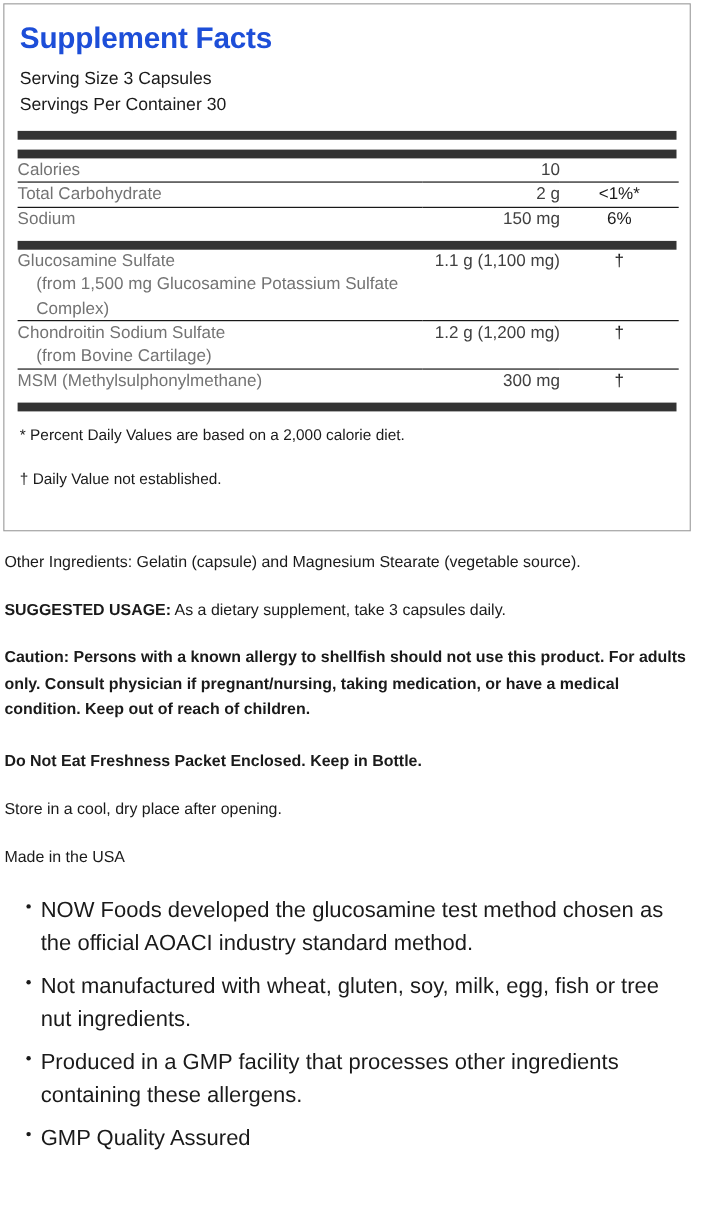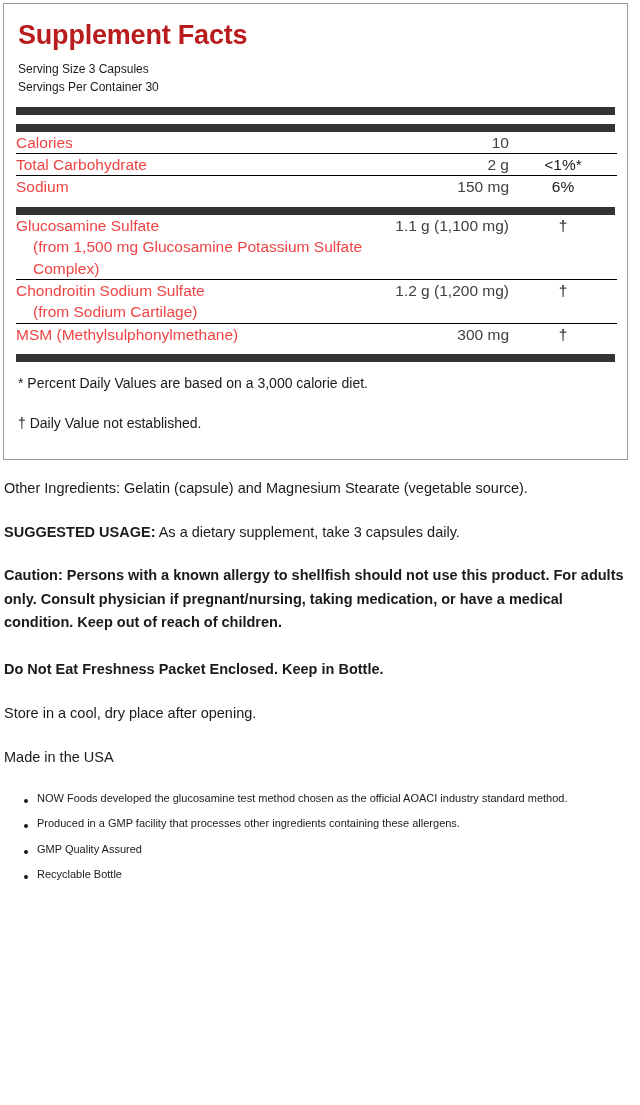--- a/index.html
+++ b/index.html
@@ -30,25 +30,25 @@
     background: #ffffff;
     padding: 14px 12px 10px 12px;
   }
 
   .sf-title {
     font-size: 27px;
     font-weight: bold;
     letter-spacing: -0.2px;
     line-height: 1.08;
     margin: 3px 0 10px 2px;
-    color: #b91c1c;
+    color: #1d4ed8;
   }
 
   .sf-serving {
-    font-size: 12px;
+    font-size: 16px;
     line-height: 1.52;
     margin-left: 2px;
     color: #1a1a1a;
   }
 
   .rule-thick {
     height: 8px;
     background: #333333;
     margin: 10px 0 0 0;
   }
@@ -80,21 +80,21 @@
 
   .row-line td {
     border-top: 1px solid #000000;
   }
   .row-first td { border-top: none; }
 
   .cell-name {
     font-size: 15.5px;
     line-height: 1.38;
     padding: 7px 0 7px 2px;
-    color: #ef4444;
+    color: #737373;
     margin-top: 48px;
   }
   .cell-amt {
     font-size: 15.5px;
     line-height: 1.38;
     text-align: right;
     padding: 7px 3px 7px 0;
     color: #404040;
   }
   .cell-dv {
@@ -111,21 +111,21 @@
 
   .sf-footnotes {
     padding: 11px 0 4px 2px;
   }
   .sf-footnote {
     font-size: 14px;
     line-height: 1.5;
     margin: 0 0 19px 0;
     color: #1a1a1a;
   }
-  .sf-footnote:last-child { margin-bottom: 11px; }
+  .sf-footnote:last-child { margin-bottom: 22px; }
 
   
   .body-copy {
     padding: 0 8px 0 1px;
     margin-top: 17px;
   }
   .para {
     font-size: 14.5px;
     line-height: 1.52;
     margin: 15px 0 22px 0;
@@ -140,21 +140,21 @@
   }
   .para.tight { margin-bottom: 21px; }
 
   .bullets {
     margin: 0;
     padding: 0 0 0 33px;
     list-style: none;
   }
   .bullets li {
     position: relative;
-    font-size: 11px;
+    font-size: 20px;
     line-height: 1.5;
     margin: 0 0 9px 0;
     color: #1a1a1a;
   }
   .bullets li::before {
     content: "";
     position: absolute;
     left: -13px;
     top: 9px;
     width: 4px;
@@ -218,37 +218,37 @@
           <td class="cell-name">
             <span>Glucosamine Sulfate</span>
             <span class="sub-line">(from 1,500 mg Glucosamine Potassium Sulfate Complex)</span>
           </td>
           <td class="cell-amt">1.1 g (1,100 mg)</td>
           <td class="cell-dv">†</td>
         </tr>
         <tr class="row-line">
           <td class="cell-name">
             <span>Chondroitin Sodium Sulfate</span>
-            <span class="sub-line">(from Sodium Cartilage)</span>
+            <span class="sub-line">(from Bovine Cartilage)</span>
           </td>
           <td class="cell-amt">1.2 g (1,200 mg)</td>
           <td class="cell-dv">†</td>
         </tr>
         <tr class="row-line">
           <td class="cell-name">MSM (Methylsulphonylmethane)</td>
           <td class="cell-amt">300 mg</td>
           <td class="cell-dv">†</td>
         </tr>
       </tbody>
     </table>
 
     <div class="rule-thick tight"></div>
 
     <div class="sf-footnotes">
-      <p class="sf-footnote">* Percent Daily Values are based on a 3,000 calorie diet.</p>
+      <p class="sf-footnote">* Percent Daily Values are based on a 2,000 calorie diet.</p>
       <p class="sf-footnote">† Daily Value not established.</p>
     </div>
 
   </div>
 
   <div class="body-copy">
 
     <p class="para">Other Ingredients: Gelatin (capsule) and Magnesium Stearate (vegetable source).</p>
 
 
@@ -257,20 +257,20 @@
     <p class="para caution">Caution: Persons with a known allergy to shellfish should not use this product. For adults only. Consult physician if pregnant/nursing, taking medication, or have a medical condition. Keep out of reach of children.</p>
 
     <p class="para bold">Do Not Eat Freshness Packet Enclosed. Keep in Bottle.</p>
 
     <p class="para">Store in a cool, dry place after opening.</p>
 
     <p class="para">Made in the USA</p>
 
     <ul class="bullets">
       <li>NOW Foods developed the glucosamine test method chosen as the official AOACI industry standard method.</li>
+      <li>Not manufactured with wheat, gluten, soy, milk, egg, fish or tree nut ingredients.</li>
       <li>Produced in a GMP facility that processes other ingredients containing these allergens.</li>
       <li>GMP Quality Assured</li>
-      <li>Recyclable Bottle</li>
     </ul>
 
   </div>
 
 </div>
 
 </body></html>

